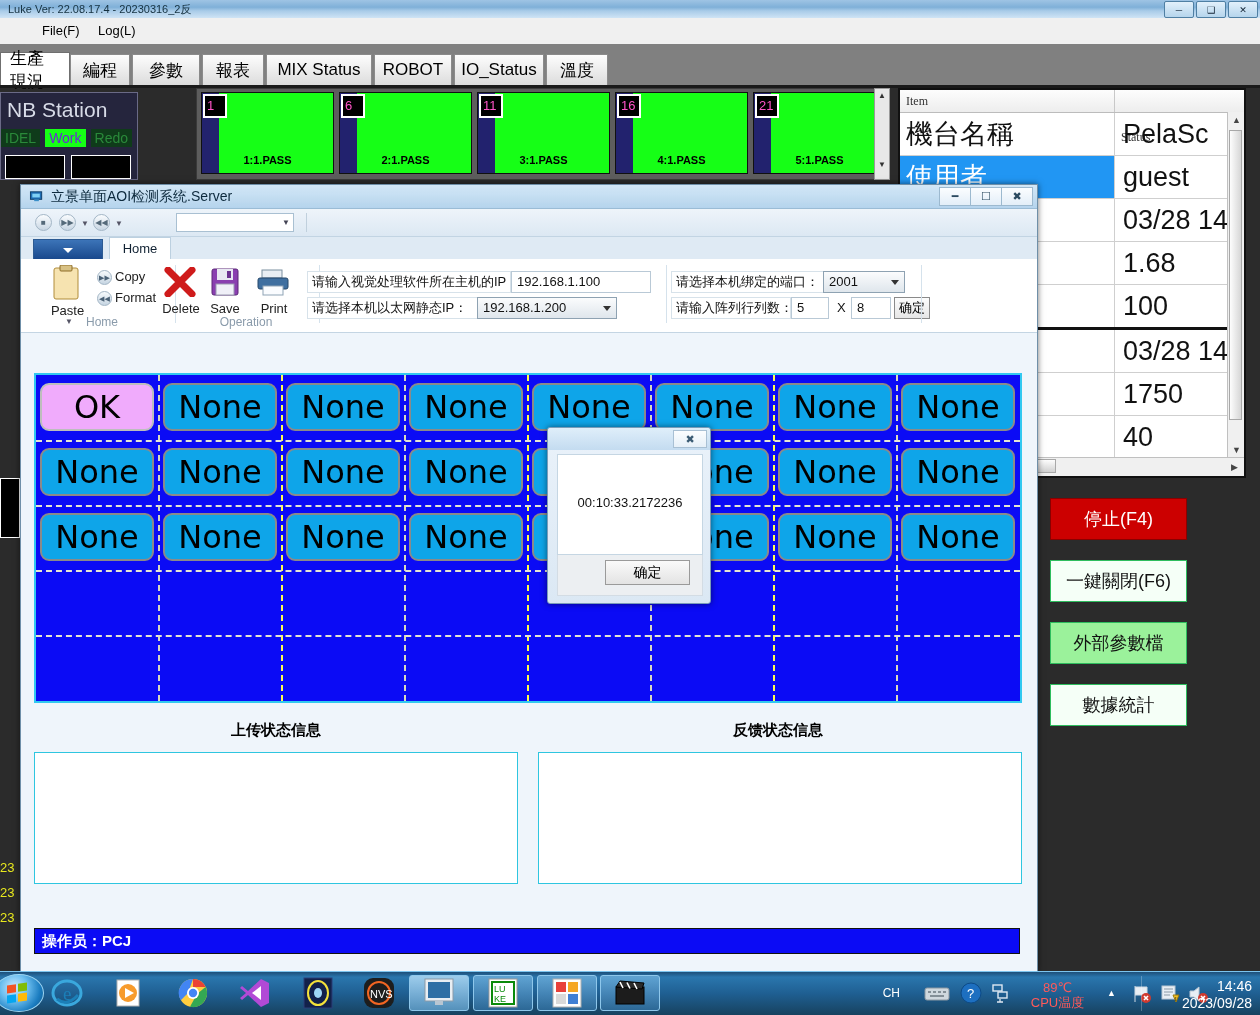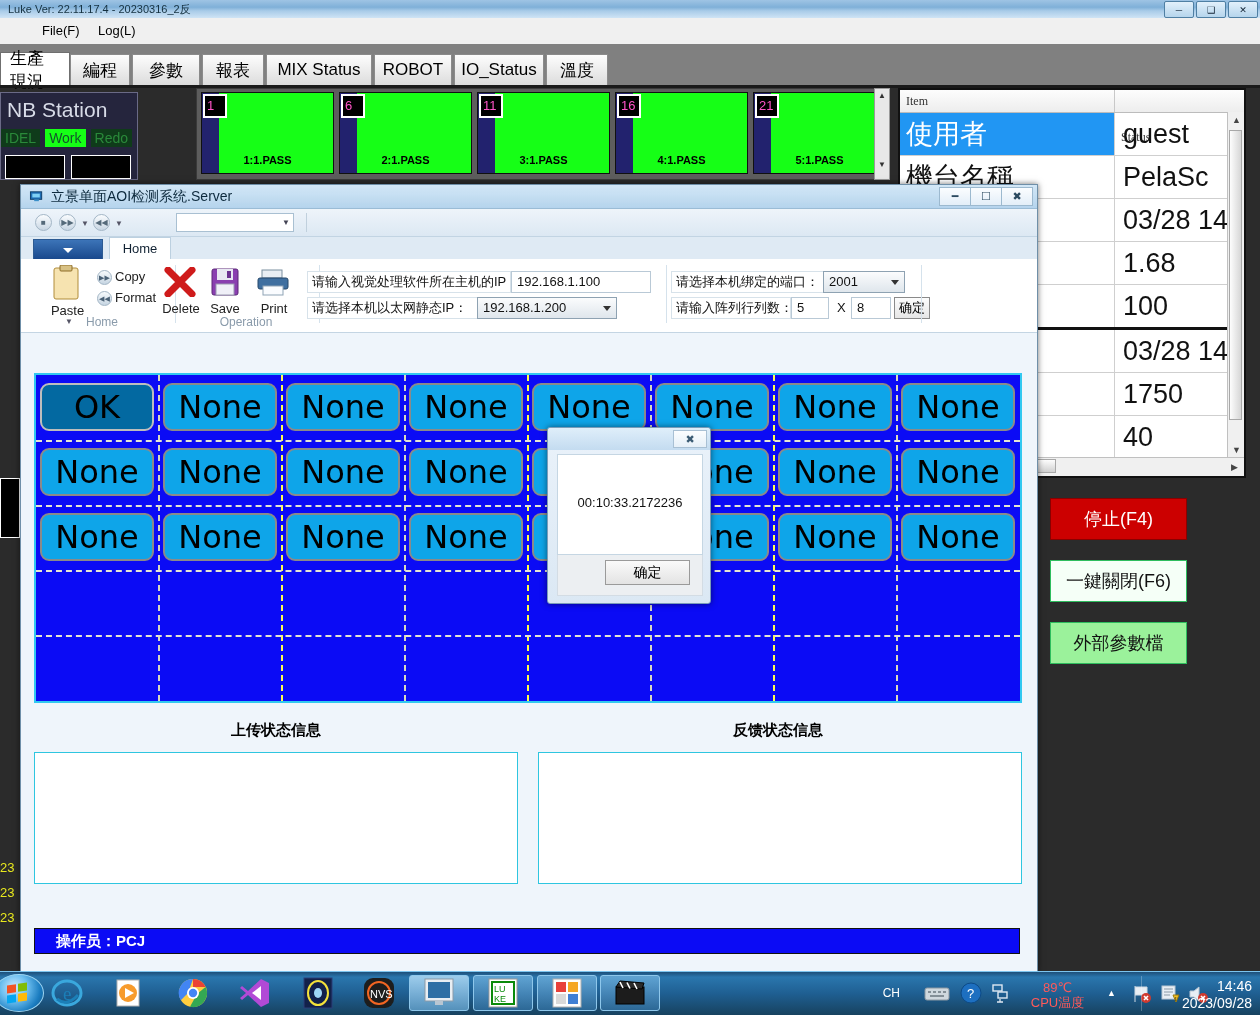--- a/index.html
+++ b/index.html
@@ -46,21 +46,21 @@
 
   
   .station-panel{
     position:absolute;left:0;top:92px;width:138px;height:88px;
     background:#25253d;border:1px solid #6a6a86;box-sizing:border-box;
   }
   .station-name{position:absolute;left:6px;top:5px;font-size:21px;color:#d8dce8;}
   .station-chips{position:absolute;left:0;top:36px;display:flex;gap:5px;}
   .chip{font-size:14px;padding:1px 4px;color:#111;}
   .chip.idel{background:#0f3b1a;color:#2a8a3a;}
-  .chip.work{background:#16ff16;color:#14532d;}
+  .chip.work{background:#16ff16;color:#6d28d9;}
   .chip.redo{background:#0f3b1a;color:#2a8a3a;}
   .station-boxes{position:absolute;left:4px;top:62px;display:flex;gap:6px;}
   .station-box{width:58px;height:22px;background:#000;border:1px solid #fff;}
 
   
   .gp-wrap{
     position:absolute;left:196px;top:88px;width:694px;height:92px;
     background:#5d5d5d;border:1px solid #3a3a3a;box-sizing:border-box;overflow:hidden;
   }
   .gp-cell{
@@ -208,28 +208,28 @@
   }
   .cam-vline{position:absolute;top:0;bottom:0;width:0;border-left:2px dashed #d8d8c0;}
   .cam-vline.y{border-left-color:#ffff4d;}
   .cam-hline{position:absolute;left:0;right:0;height:0;border-top:2px dashed #e6e6d2;}
   .cam-cell{
     position:absolute;width:114px;height:48px;background:#0ea5e9;
     border:2px solid #8a8a8a;border-radius:9px;box-sizing:border-box;
     display:flex;align-items:center;justify-content:center;
     font-size:32px;color:#000;font-family:"DejaVu Sans",sans-serif;
   }
-  .cam-cell.ok{background:#0369a1;color:#000;border-color:#bdbdbd;}
+  .cam-cell.ok{background:#f0abfc;color:#000;border-color:#bdbdbd;}
   .log-box{
     position:absolute;background:#fff;border:1px solid #2ec6e0;box-sizing:border-box;
   }
   .operator-bar{
     position:absolute;left:33px;top:927px;width:986px;height:26px;
     background:#0b0bf5;border:1px solid #111;box-sizing:border-box;
-    color:#fff;font-size:15px;font-weight:bold;line-height:24px;padding-left:21px;
+    color:#fff;font-size:15px;font-weight:bold;line-height:24px;padding-left:7px;
   }
 
   
   #msgbox{
     position:absolute;left:547px;top:427px;width:164px;height:177px;
     background:linear-gradient(to bottom,#eaf2fa,#dbe8f4);
     border:1px solid #7a9cb8;box-sizing:border-box;
     box-shadow:0 0 6px rgba(0,0,0,.5);border-radius:3px;
   }
   .mb-title{position:absolute;left:0;top:0;width:100%;height:22px;
@@ -275,21 +275,21 @@
   .tray-cpu{position:absolute;color:#ff5a5a;font-size:13px;text-align:center;line-height:15px;}
   .tray-clock{position:absolute;right:8px;top:6px;color:#fff;font-size:14px;text-align:right;line-height:17px;}
   .tray-div{position:absolute;right:118px;top:4px;width:1px;height:35px;background:rgba(255,255,255,.25);}
 </style>
 </head>
 <body>
 
 <div id="bg-app">
 
   <div class="bg-titlebar">
-    <span class="bg-title-text">Luke Ver: 22.11.17.4 - 20230316_2反</span>
+    <span class="bg-title-text">Luke Ver: 22.08.17.4 - 20230316_2反</span>
     <div class="bg-winbtns">
       <div class="bg-winbtn">─</div>
       <div class="bg-winbtn">❑</div>
       <div class="bg-winbtn">✕</div>
     </div>
   </div>
 
   <div class="bg-menubar">
     <span class="bg-menu-item" style="left:6px">File(F)</span>
     <span class="bg-menu-item" style="left:62px">Log(L)</span>
@@ -352,27 +352,27 @@
   <div class="gp-scroll">
     <div class="arrow" style="margin-top:2px">▲</div>
     <div class="arrow" style="margin-top:60px">▼</div>
   </div>
 
   <div class="rt-wrap">
     <div class="rt-head">
       <div class="rt-h1">Item</div>
       <div class="rt-h2">Status</div>
     </div>
+    <div class="rt-row">
+      <div class="rt-item">機台名稱</div>
+      <div class="rt-val">PelaSc</div>
+    </div>
     <div class="rt-row sel">
       <div class="rt-item">使用者</div>
       <div class="rt-val">guest</div>
-    </div>
-    <div class="rt-row">
-      <div class="rt-item">機台名稱</div>
-      <div class="rt-val">PelaSc</div>
     </div>
     <div class="rt-row">
       <div class="rt-item">間</div>
       <div class="rt-val">03/28 14:3</div>
     </div>
     <div class="rt-row">
       <div class="rt-item"></div>
       <div class="rt-val">1.68</div>
     </div>
     <div class="rt-row thick">
@@ -402,20 +402,21 @@
     </div>
     <div class="rt-hscroll">
       <div class="rt-hthumb"></div>
       <span class="sb-arrow" style="right:6px;top:4px">▶</span>
     </div>
   </div>
 
   <div class="act-btn act-stop" style="top:498px">停止(F4)</div>
   <div class="act-btn act-white" style="top:560px">一鍵關閉(F6)</div>
   <div class="act-btn act-green" style="top:622px">外部參數檔</div>
+  <div class="act-btn act-white" style="top:684px">數據統計</div>
 
   <div class="left-thin-box"></div>
   <span class="left-yellow" style="top:860px">23</span>
   <span class="left-yellow" style="top:885px">23</span>
   <span class="left-yellow" style="top:910px">23</span>
 </div>
 
 <div id="aoi-win">
 
   <div class="aoi-titlebar">

